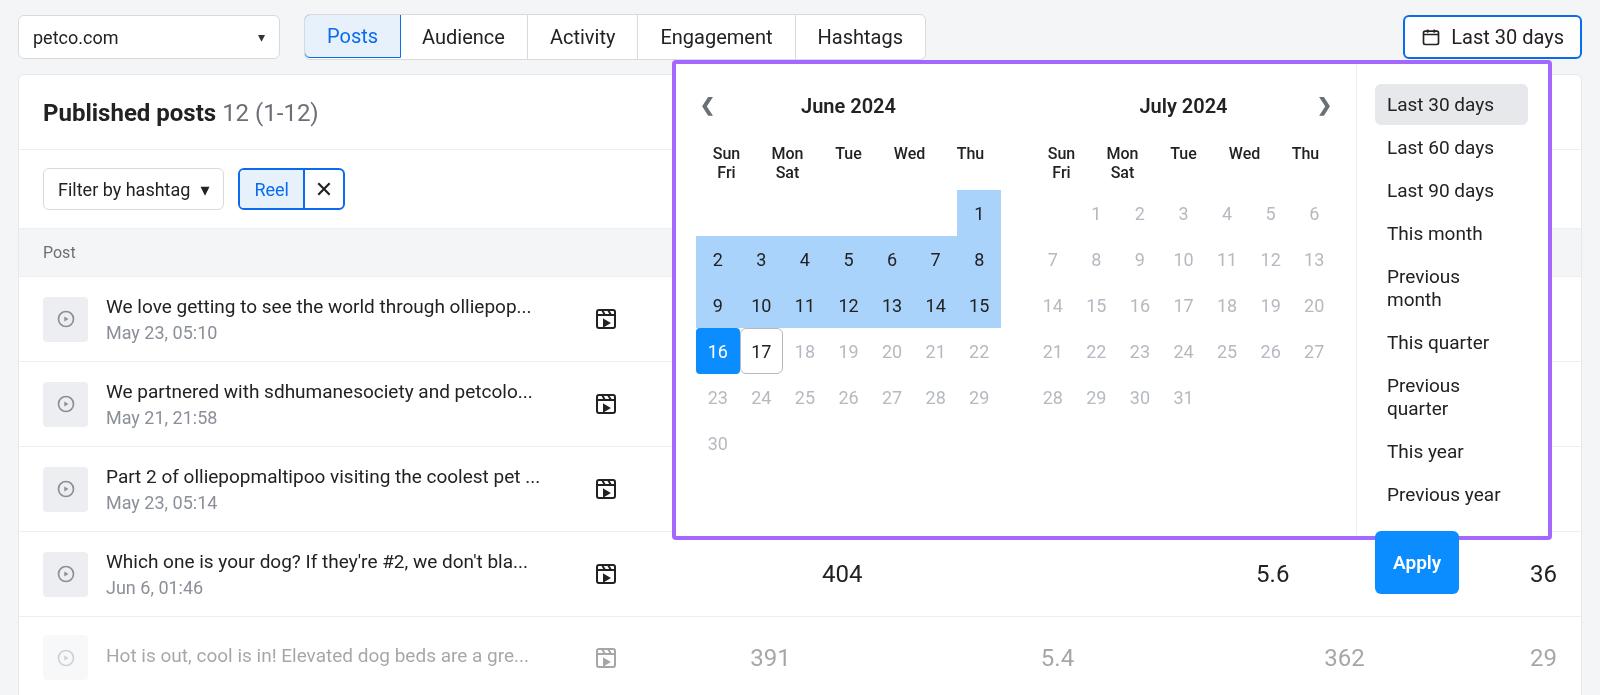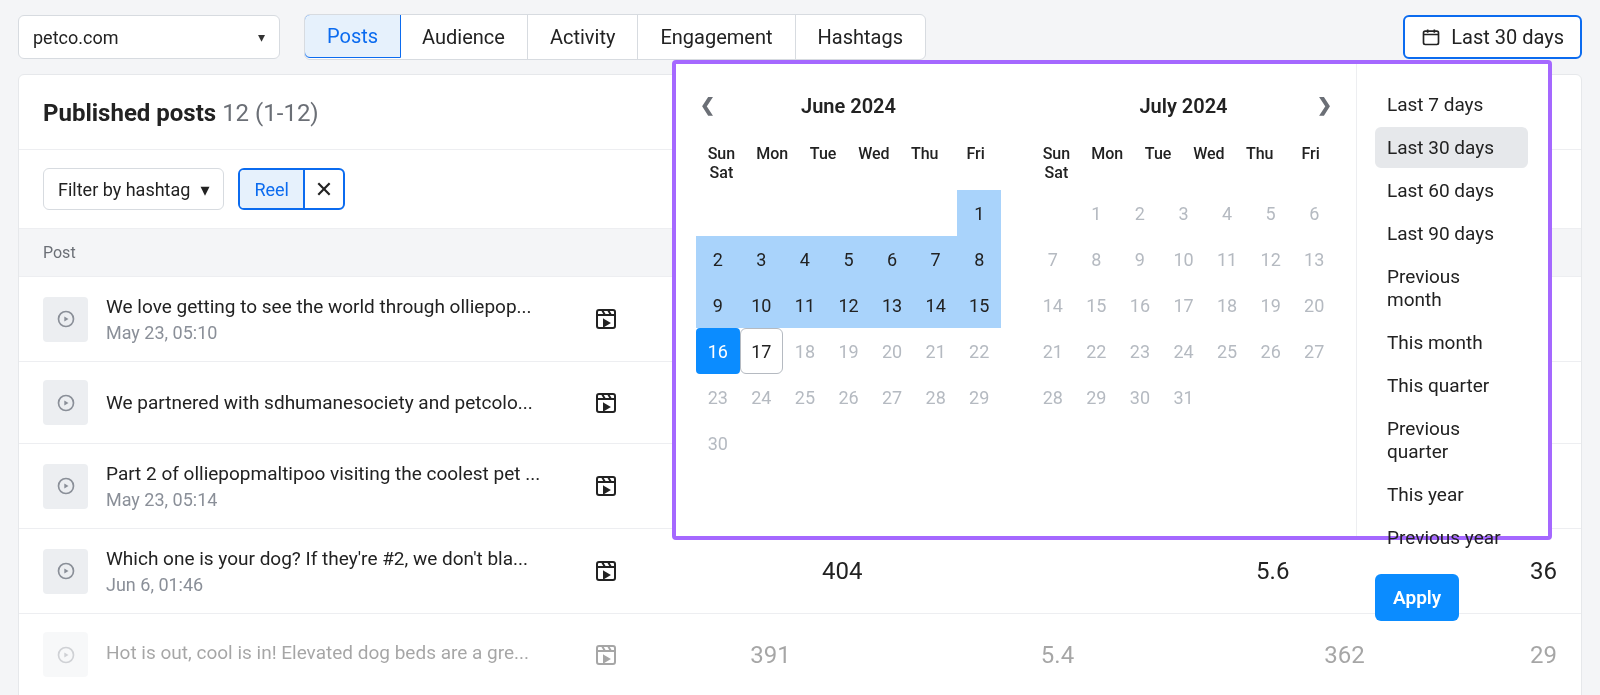--- a/index.html
+++ b/index.html
@@ -37,34 +37,34 @@
   .reel-ico { width:24px; height:24px; color:#222; flex:0 0 24px; }
   .metric { flex:1; text-align:center; font-size:24px; color:#222; }
 
   
   .picker { position:absolute; top:60px; left:672px; width:880px; height:480px; background:#fff; border:4px solid #a568ff; border-radius:4px; display:flex; }
   .calendars { padding:22px 20px; display:flex; gap:30px; border-right:1px solid #edeef1;}
   .cal { width:305px; }
   .cal-head { display:flex; align-items:center; justify-content:center; font-size:20px; font-weight:600; color:#222; height:40px; position:relative;}
   .nav-l, .nav-r { position:absolute; top:8px; font-size:18px; color:#6b6f76; cursor:pointer;}
   .nav-l{ left:4px;} .nav-r{ right:4px;}
-  .dow { display:grid; grid-template-columns:repeat(6,1fr); margin-top:18px; }
+  .dow { display:grid; grid-template-columns:repeat(5,1fr); margin-top:18px; }
   .dow span { text-align:center; font-size:16px; color:#222; font-weight:500;}
   .days { display:grid; grid-template-columns:repeat(7,1fr); gap:0; margin-top:8px;}
   .day { height:46px; display:flex; align-items:center; justify-content:center; font-size:18px; color:#222; }
   .day.dim { color:#b5bac1; }
   .day.sel { background:#a9d3fb; }
   .day.start { background:#0b8cff; color:#fff; border-radius:4px;}
   .day.today { border:1px solid #b5bac1; border-radius:6px;}
   .day.empty { }
 
   .preset { padding:20px 20px 20px 18px; flex:1;}
   .preset-item { font-size:19px; color:#222; padding:9px 12px; border-radius:6px; margin-bottom:2px; cursor:pointer;}
   .preset-item.active { background:#e6e8eb; }
-  .apply-btn { margin-top:14px; background:#0b8cff; color:#fff; border:none; border-radius:6px; padding:12px 18px; font-size:19px; font-weight:600; cursor:pointer;}
+  .apply-btn { margin-top:14px; background:#0b8cff; color:#fff; border:none; border-radius:6px; padding:20px 18px; font-size:19px; font-weight:600; cursor:pointer;}
 
   svg{ display:block;}
 </style>
 </head>
 <body>
 
 <div class="topbar">
   <div class="domain-select">
     <span>petco.com</span>
     <span class="chev">▾</span>
@@ -132,20 +132,21 @@
       </div>
       <div class="row">
         <div class="thumb">
           <svg viewBox="0 0 24 24" fill="none" stroke="currentColor" stroke-width="2">
             <circle cx="12" cy="12" r="9"></circle>
             <path d="M10 9l5 3-5 3z" fill="currentColor" stroke="none"></path>
           </svg>
         </div>
         <div class="post-text">
           <div class="post-title">We partnered with sdhumanesociety and petcolo...</div>
+          <div class="post-date">May 21, 21:58</div>
         </div>
         <div class="reel-ico">
           <svg viewBox="0 0 24 24" fill="none" stroke="currentColor" stroke-width="2">
             <rect x="3" y="3" width="18" height="18" rx="2"></rect>
             <path d="M3 8h18M8 3l3 5M14 3l3 5"></path>
             <path d="M10 13l5 3-5 3z" fill="currentColor"></path>
           </svg>
         </div>
         <div class="metric"></div>
         <div class="metric"></div>
@@ -323,26 +324,25 @@
           <div class="day dim">27</div>
           <div class="day dim">28</div>
           <div class="day dim">29</div>
           <div class="day dim">30</div>
           <div class="day dim">31</div>
         </div>
     </div>
   </div>
   <div class="preset">
     <div id="presets">
-        <div class="preset-item">Last 7 days</div>
         <div class="preset-item active">Last 30 days</div>
         <div class="preset-item">Last 60 days</div>
         <div class="preset-item">Last 90 days</div>
+        <div class="preset-item">This month</div>
         <div class="preset-item">Previous month</div>
-        <div class="preset-item">This month</div>
         <div class="preset-item">This quarter</div>
         <div class="preset-item">Previous quarter</div>
         <div class="preset-item">This year</div>
         <div class="preset-item">Previous year</div>
       </div>
     <button class="apply-btn">Apply</button>
   </div>
 </div>
 
 </body></html>

